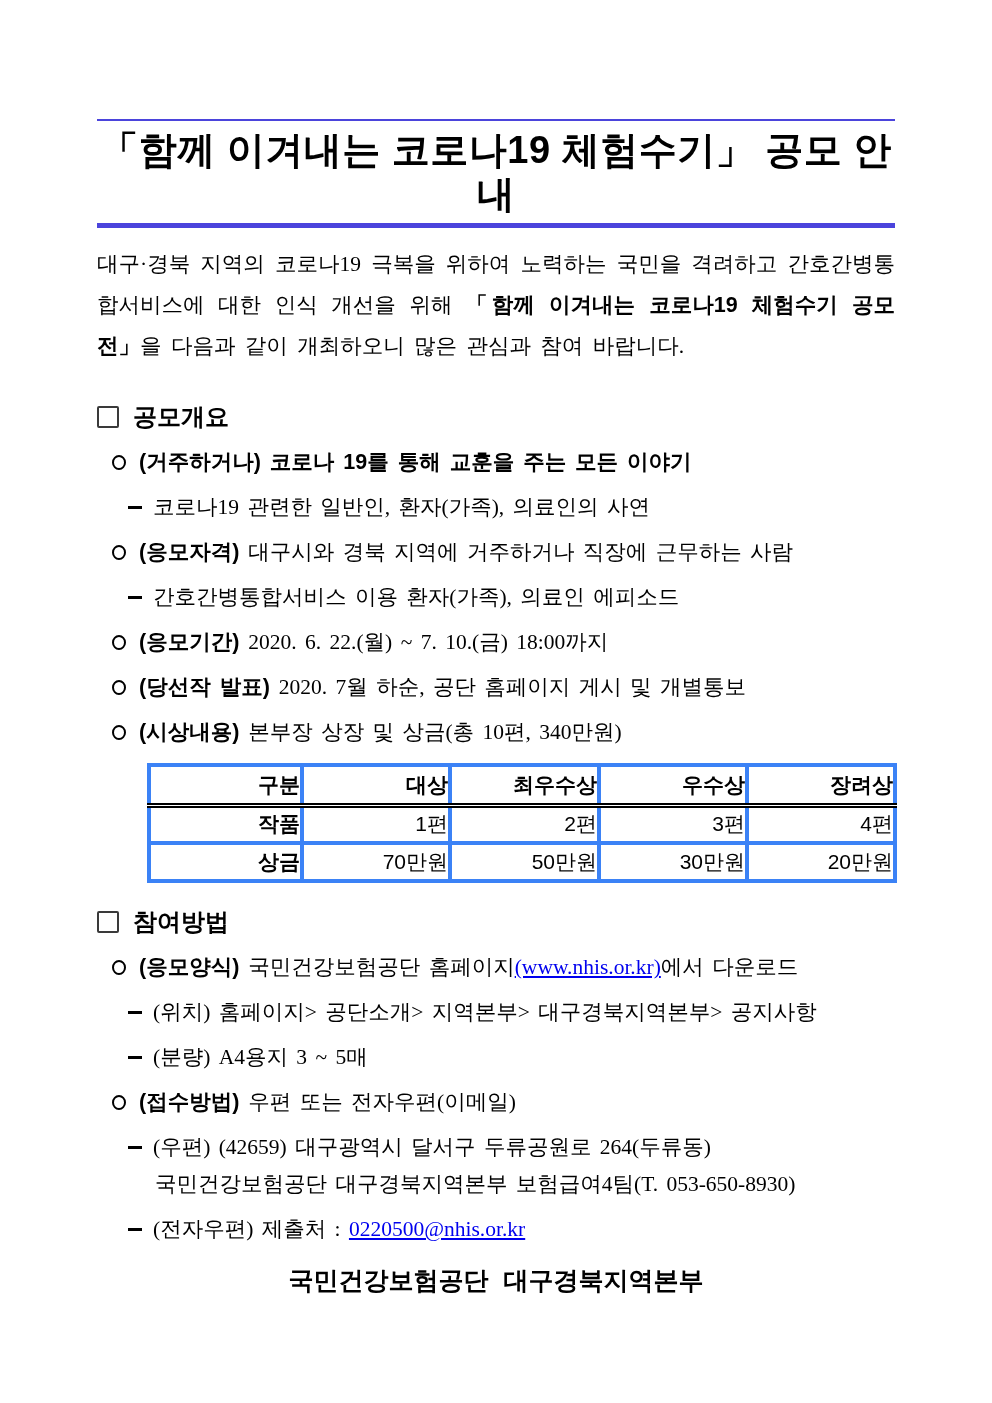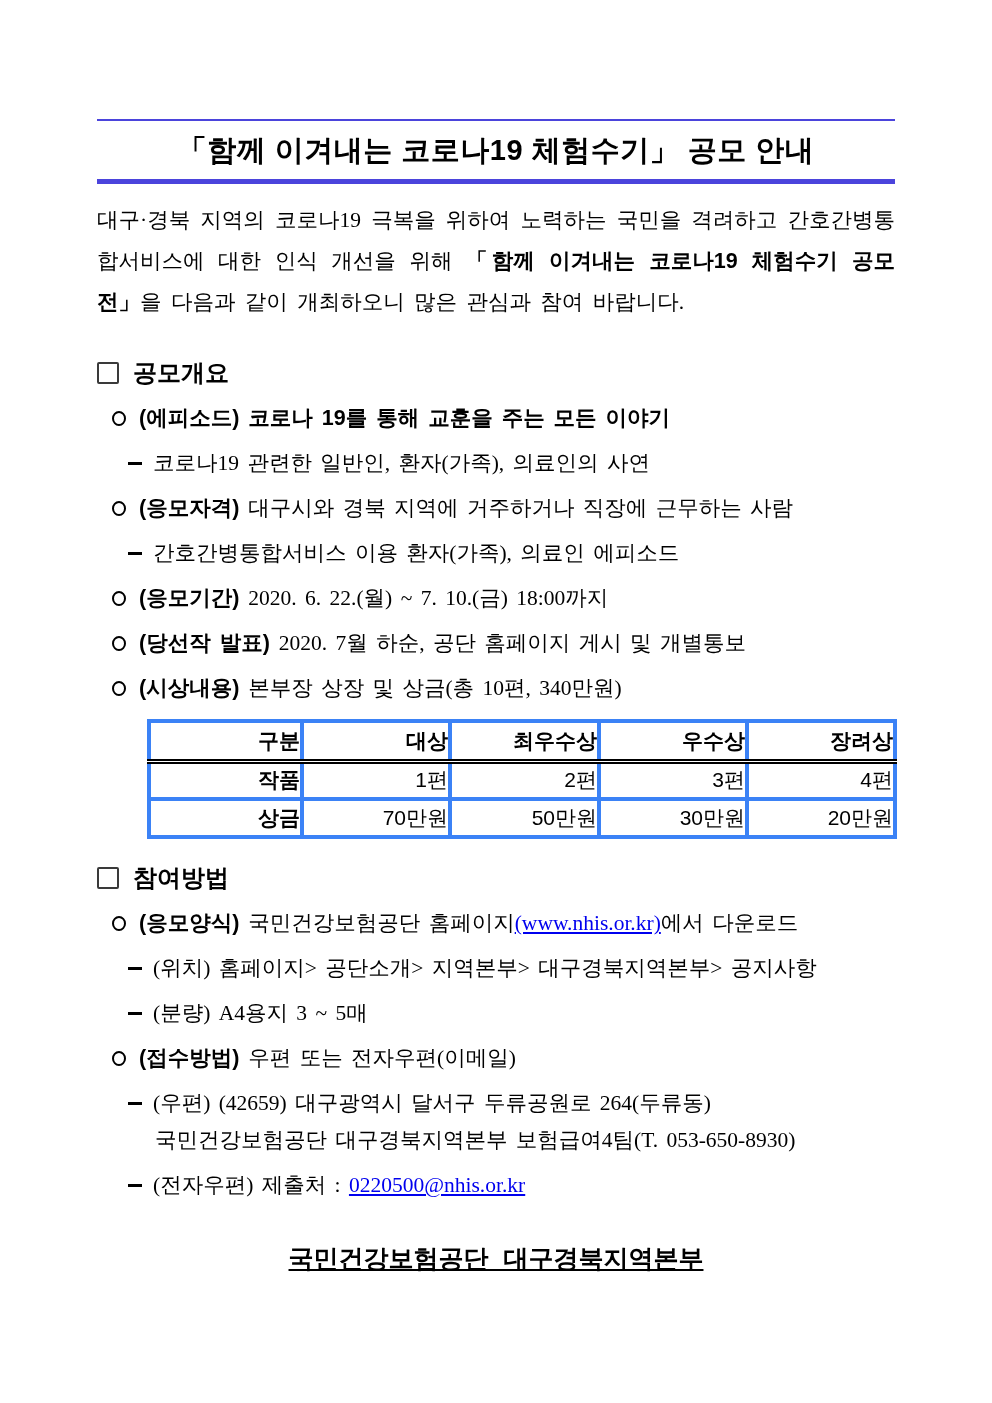--- a/index.html
+++ b/index.html
@@ -9,21 +9,21 @@
     --batang:"Liberation Serif","DejaVu Serif",serif;
   }
   *{box-sizing:border-box;margin:0;padding:0;}
   html,body{width:992px;height:1403px;background:#ffffff;overflow:hidden;}
   body{font-family:var(--batang);color:#000;}
   .page{width:992px;height:1403px;padding:0 97px;}
 
   .rule-thin{margin-top:119px;height:2px;background:var(--rule-blue);}
   .rule-thick{height:5px;background:var(--rule-blue);}
   .doc-title{
-    font-family:var(--gothic);font-weight:bold;font-size:29px;line-height:44px;
+    font-family:var(--gothic);font-weight:bold;font-size:38px;line-height:44px;
     text-align:center;margin:7px 0;letter-spacing:0.5px;
   }
 
   .intro{
     margin-top:16px;font-size:21.5px;line-height:41px;text-align:justify;
     word-spacing:4px;
   }
   .intro b{font-family:var(--gothic);font-weight:bold;}
 
   .section-heading{
@@ -59,43 +59,43 @@
     font-family:var(--gothic);font-size:21px;
   }
   table.prize th,table.prize td{
     border:4px solid #3b82f6;text-align:right;vertical-align:middle;height:38px;
     font-weight:normal;
   }
   table.prize thead th{font-weight:bold;height:40px;border-bottom:5px double #000;}
   table.prize td.rowhead{font-weight:bold;}
 
   .footer-org{
-    margin-top:40px;text-align:center;font-family:var(--gothic);
-    font-weight:bold;font-size:25px;line-height:36px;word-spacing:8px;text-decoration:underline;
+    margin-top:18px;text-align:center;font-family:var(--gothic);
+    font-weight:bold;font-size:25px;line-height:36px;word-spacing:8px;
   }
 </style>
 </head>
 <body>
 
 <div class="page">
 
   <div class="rule-thin"></div>
   <h1 class="doc-title">「함께 이겨내는 코로나19 체험수기」 공모 안내</h1>
   <div class="rule-thick"></div>
 
   <p class="intro"><span>대구·경북 지역의 코로나19 극복을 위하여 노력하는 국민을 격려하고 간호간병통합서비스에 대한 인식 개선을 위해 </span><b>「함께 이겨내는 코로나19 체험수기 공모전」</b><span>을 다음과 같이 개최하오니 많은 관심과 참여 바랍니다.</span></p>
 
   <div class="section-heading">
     <span class="sq"></span>
     <span>공모개요</span>
   </div>
 
   <div class="li lvl1">
     <span class="bullet-circle"></span>
-    <span class="li-text"><b class="lab">(에피소드)</b><b class="txt">코로나 19를 통해 교훈을 주는 모든 이야기</b></span>
+    <span class="li-text"><b class="lab">(거주하거나)</b><b class="txt">코로나 19를 통해 교훈을 주는 모든 이야기</b></span>
   </div>
 
   <div class="li lvl2">
     <span class="bullet-dash"></span>
     <span class="li-text">코로나19 관련한 일반인, 환자(가족), 의료인의 사연</span>
   </div>
 
   <div class="li lvl1">
     <span class="bullet-circle"></span>
     <span class="li-text"><b class="lab">(응모자격)</b><span>대구시와 경북 지역에 거주하거나 직장에 근무하는 사람</span></span>

